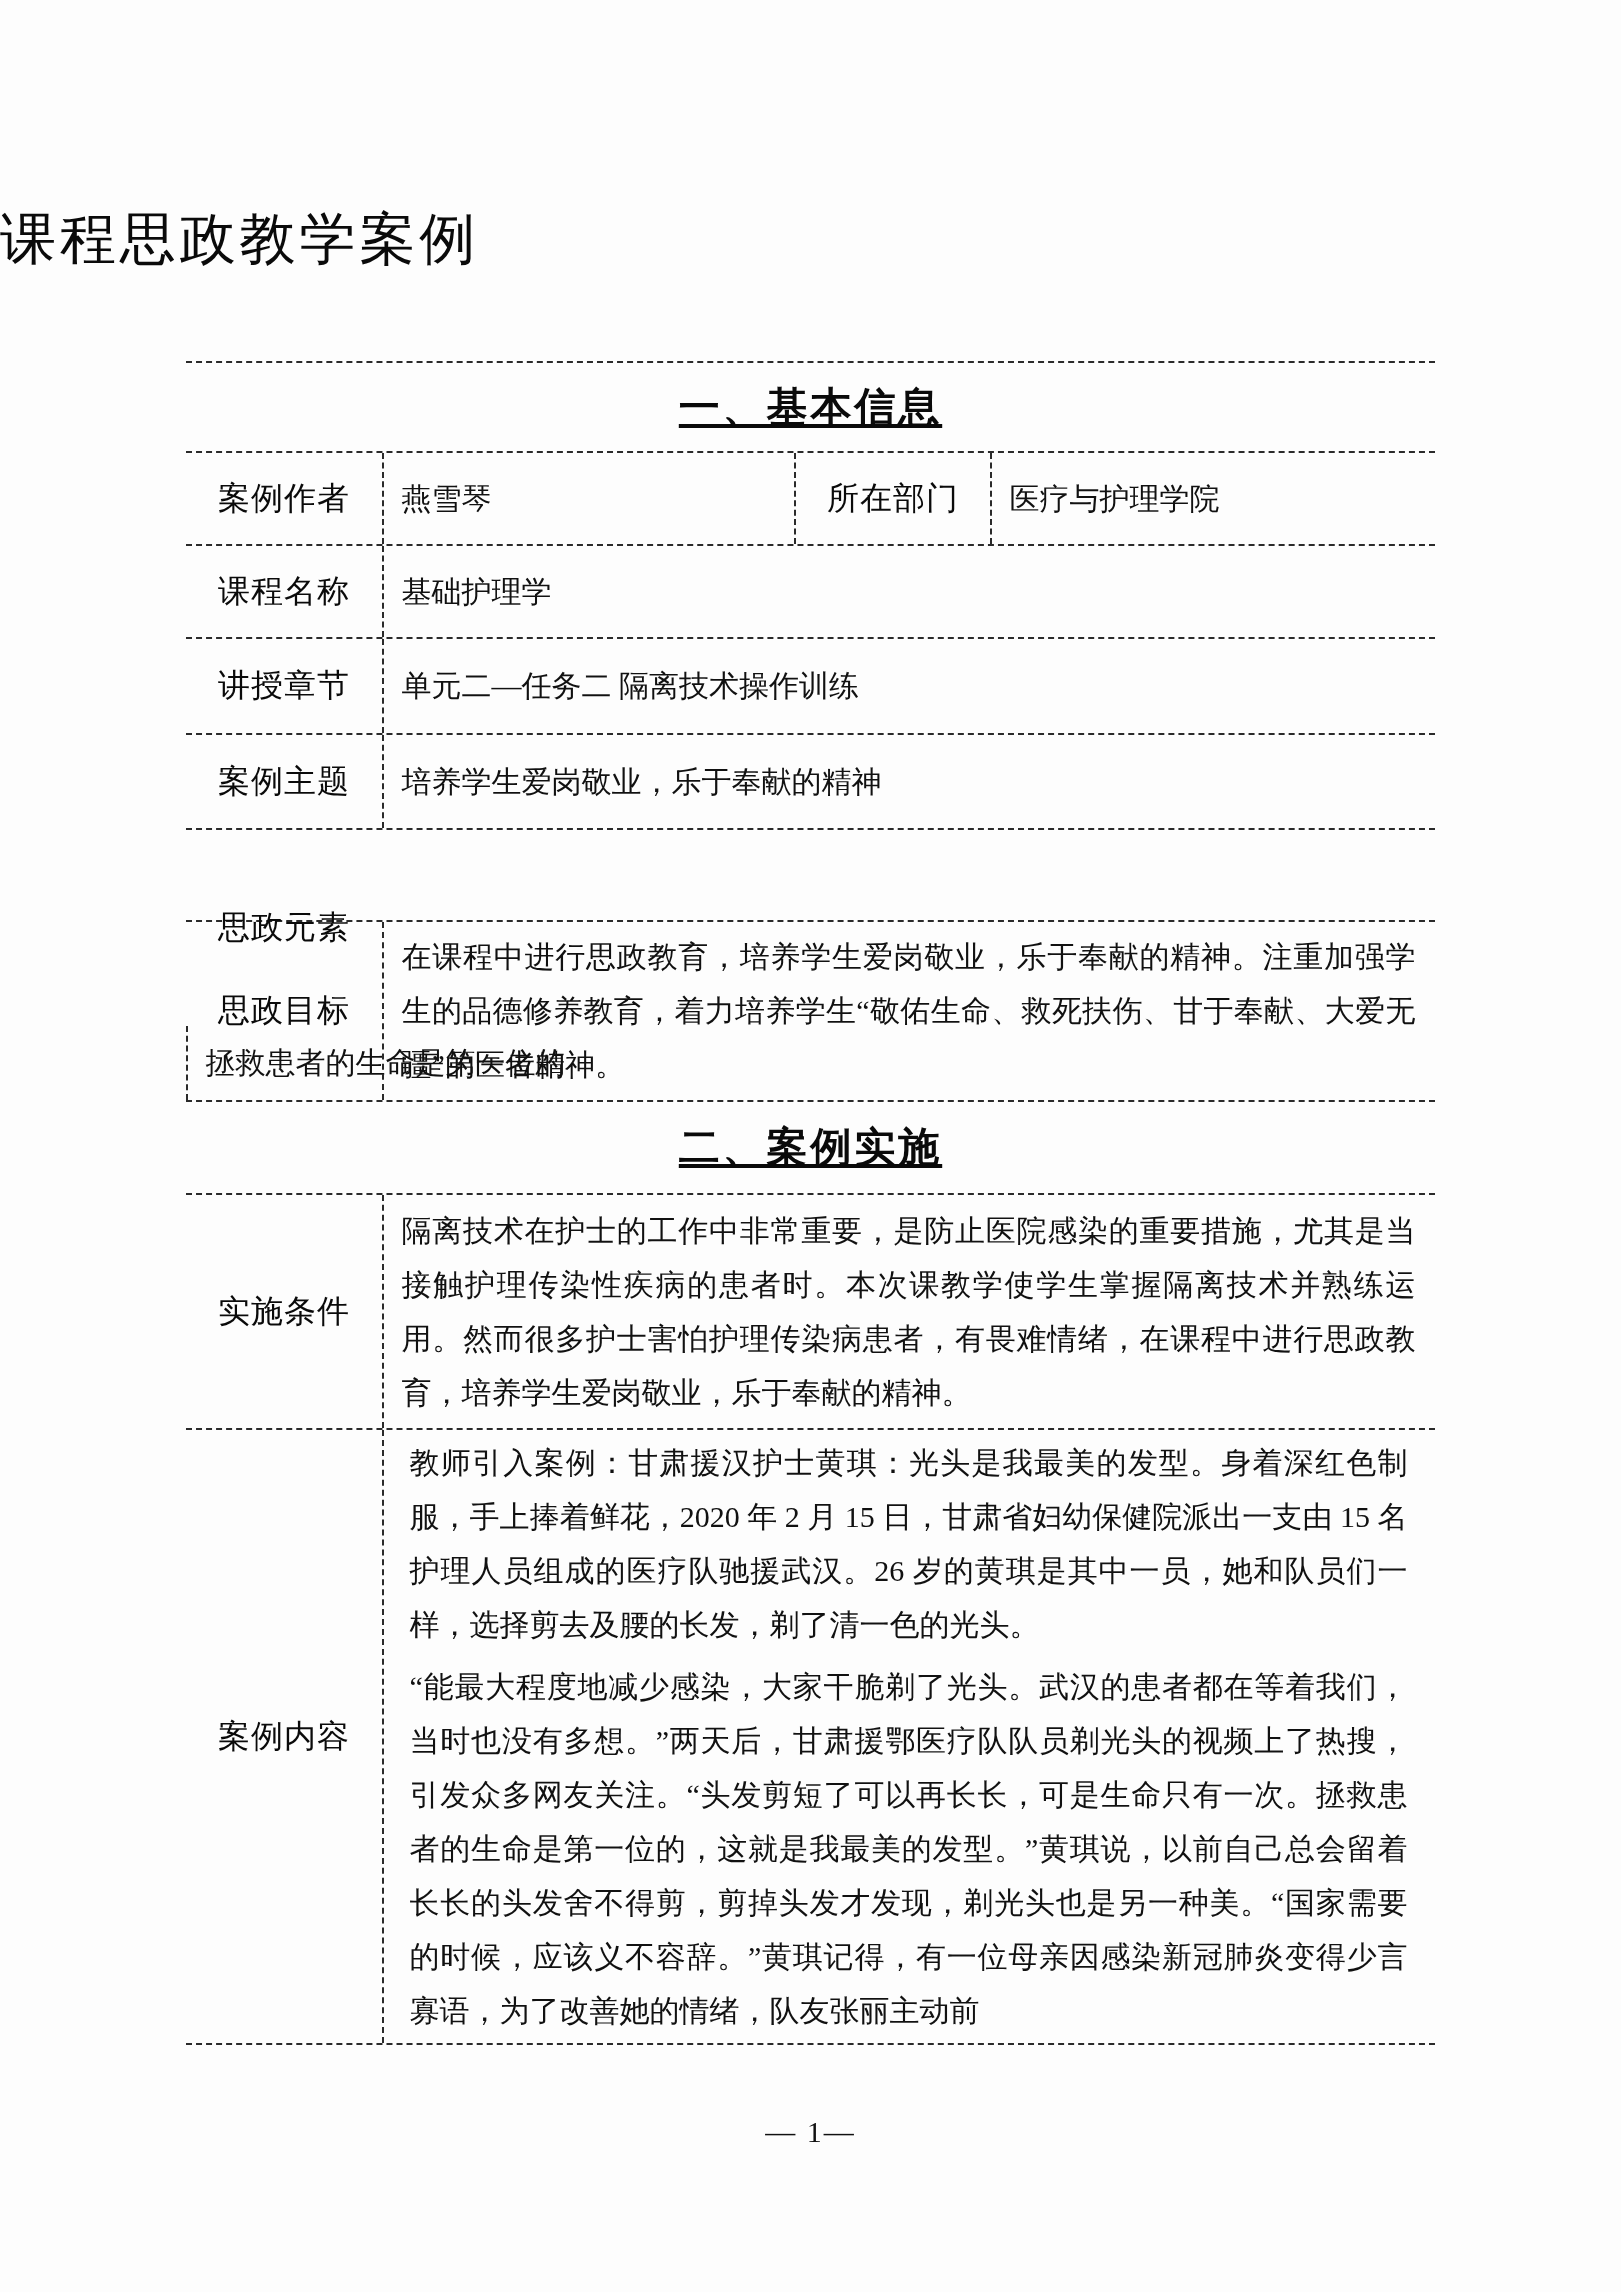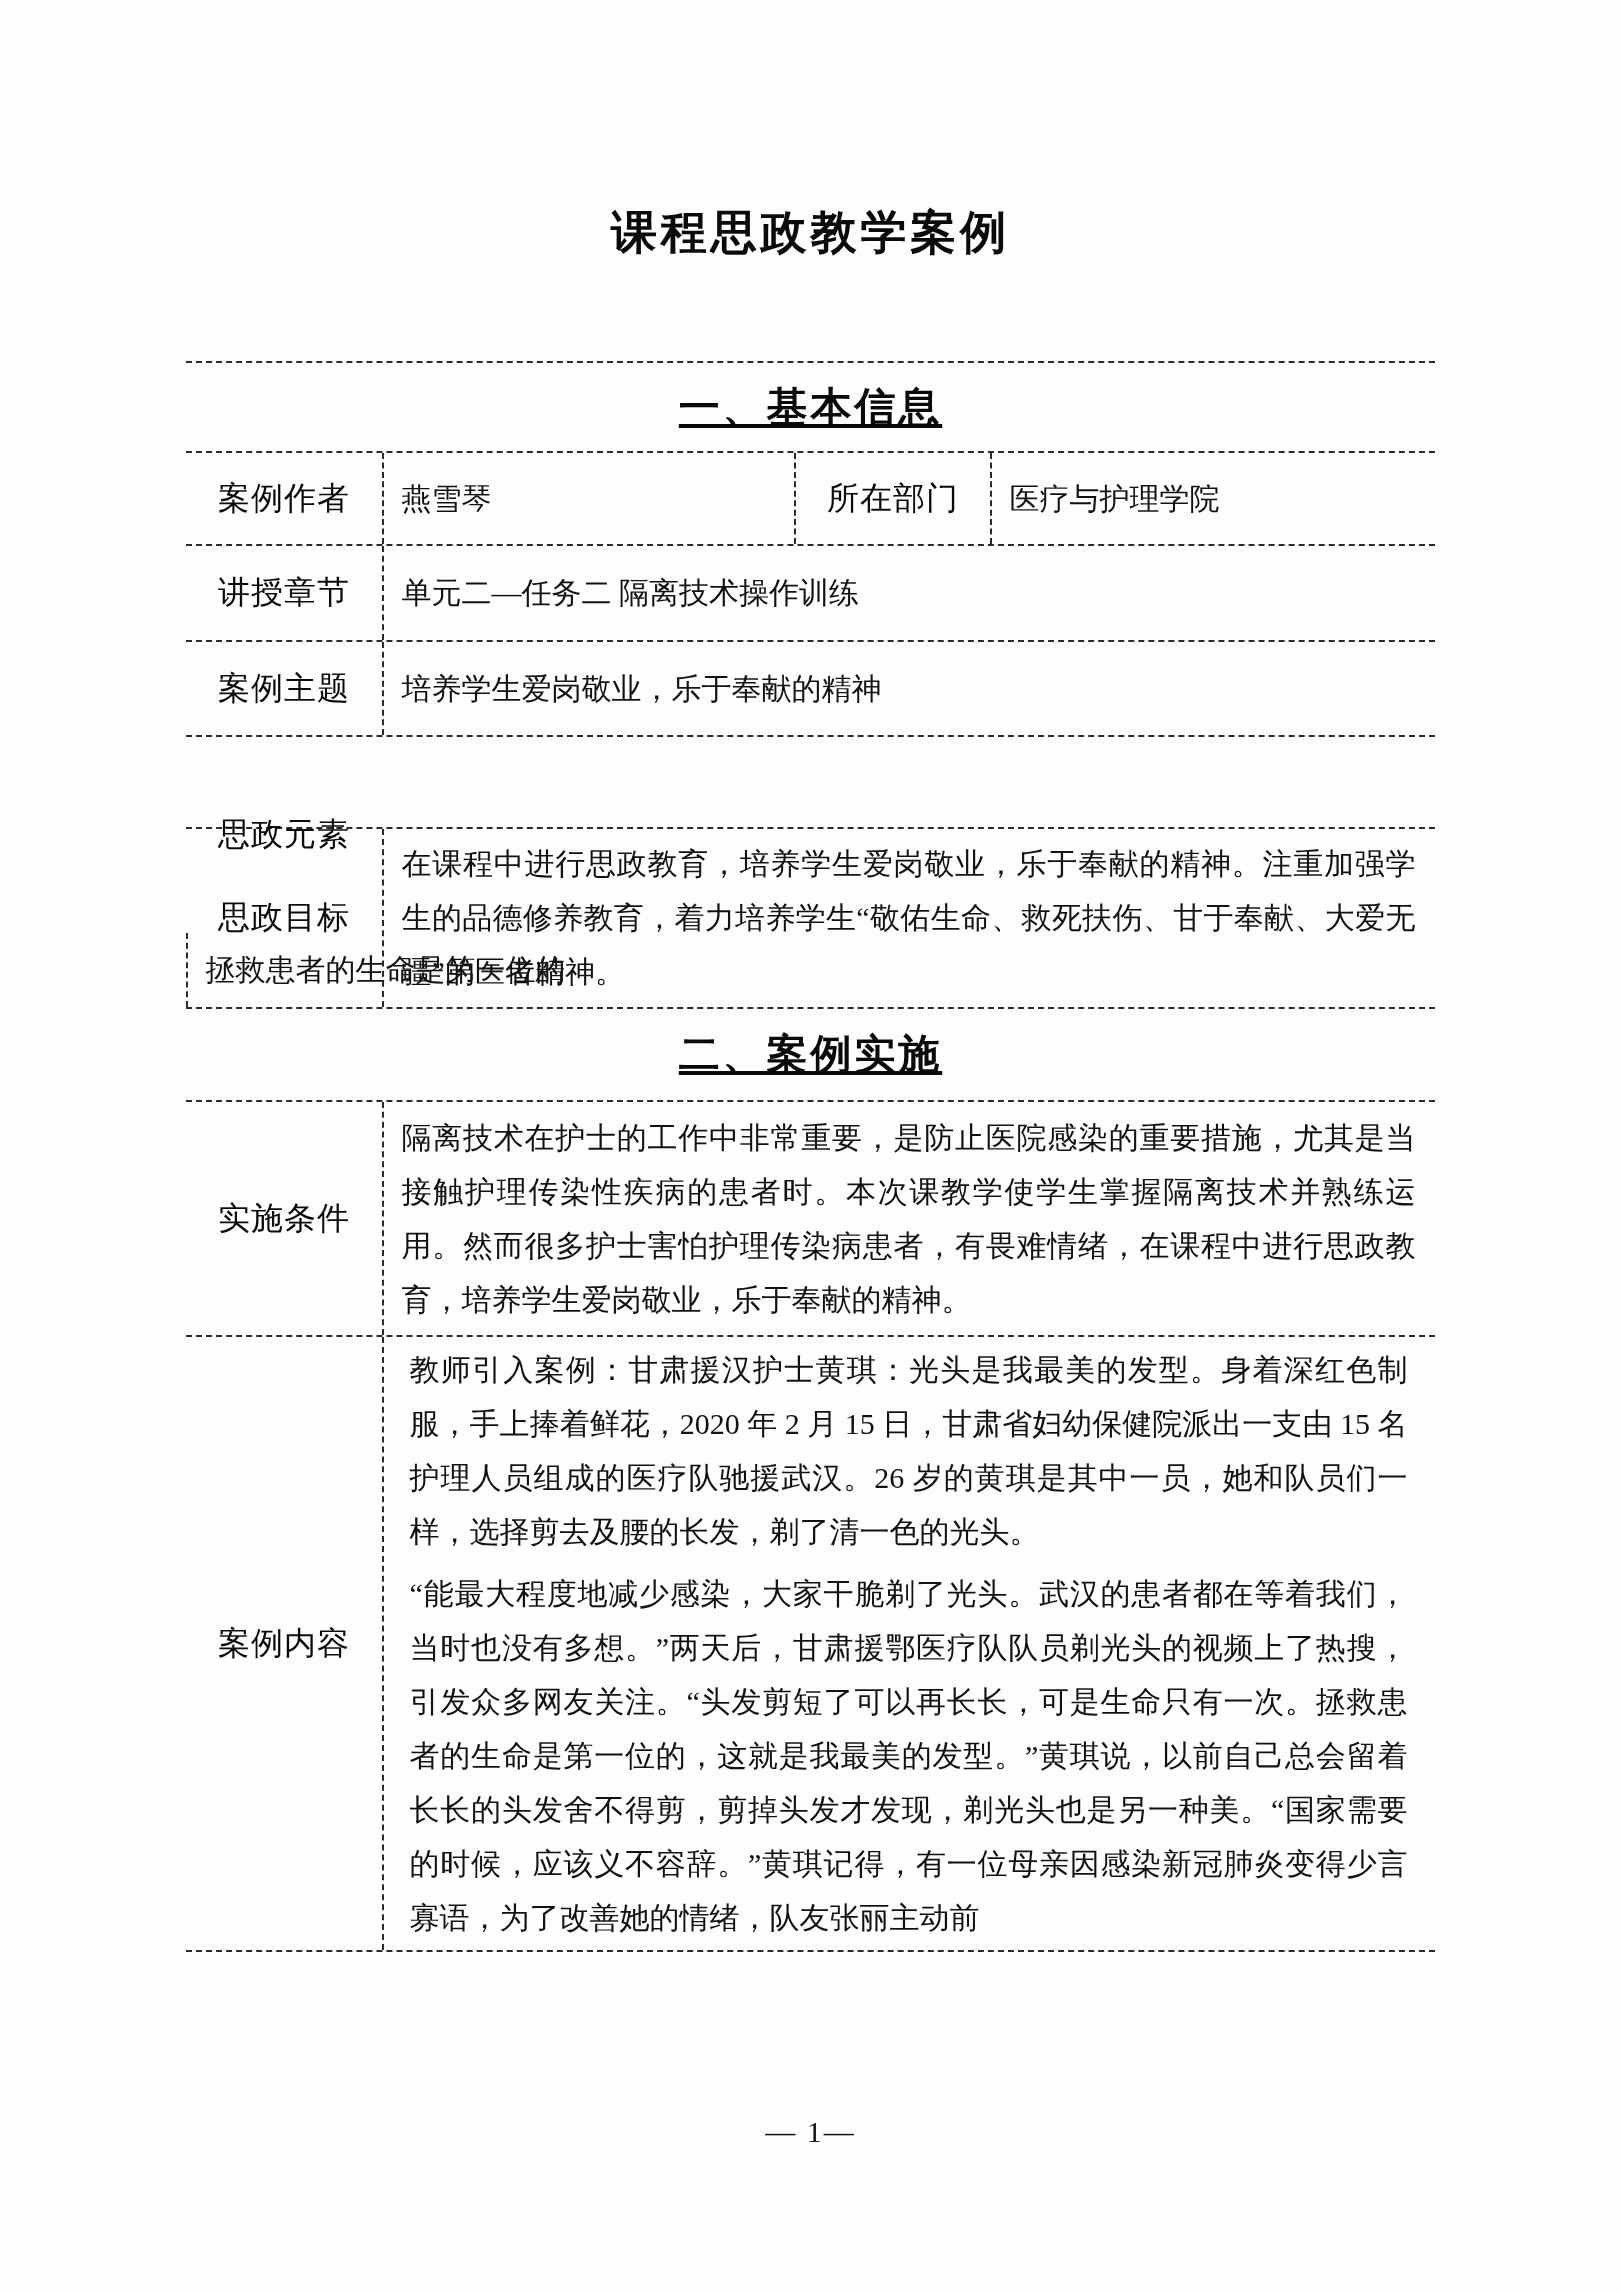--- a/index.html
+++ b/index.html
@@ -4,23 +4,22 @@
 <style>
   * { margin:0; padding:0; box-sizing:border-box; }
   html,body { background:#e8e8e8; }
   body { font-family:"Liberation Serif","DejaVu Serif",serif; color:#000; }
   .page {
     position:relative; width:1621px; height:2293px;
     background:#fdfdfd; margin:0 auto; overflow:hidden;
   }
   .doc-title {
     position:absolute; top:202px; left:0; width:100%;
-    text-align:center;
     font-family:"Liberation Sans","DejaVu Sans",sans-serif;
-    font-weight:700; font-size:46px; letter-spacing:3.9px;
+    font-weight:400; font-size:56px; letter-spacing:3.9px;
     color:#0a0a0a;
   }
   .case-table {
     position:absolute; left:186px; top:361px; width:1249px;
   }
   .sec-row {
     border-top:2px dashed #2a2a2a;
     display:flex; align-items:center; justify-content:center;
     font-family:"Liberation Sans","DejaVu Sans",sans-serif;
     font-weight:700; font-size:41px; letter-spacing:2.9px;
@@ -73,20 +72,24 @@
 
     <div class="sec-row h92">一、基本信息</div>
 
     <div class="t-row h95">
       <div class="cell-label">案例作者</div>
       <div class="cell-value w-420">燕雪琴</div>
       <div class="cell-label mid">所在部门</div>
       <div class="cell-value">医疗与护理学院</div>
     </div>
 
+    <div class="t-row h95">
+      <div class="cell-label">课程名称</div>
+      <div class="cell-value">基础护理学</div>
+    </div>
 
     <div class="t-row h98">
       <div class="cell-label">讲授章节</div>
       <div class="cell-value">单元二—任务二 隔离技术操作训练</div>
     </div>
 
     <div class="t-row h97">
       <div class="cell-label">案例主题</div>
       <div class="cell-value">培养学生爱岗敬业，乐于奉献的精神</div>
     </div>

